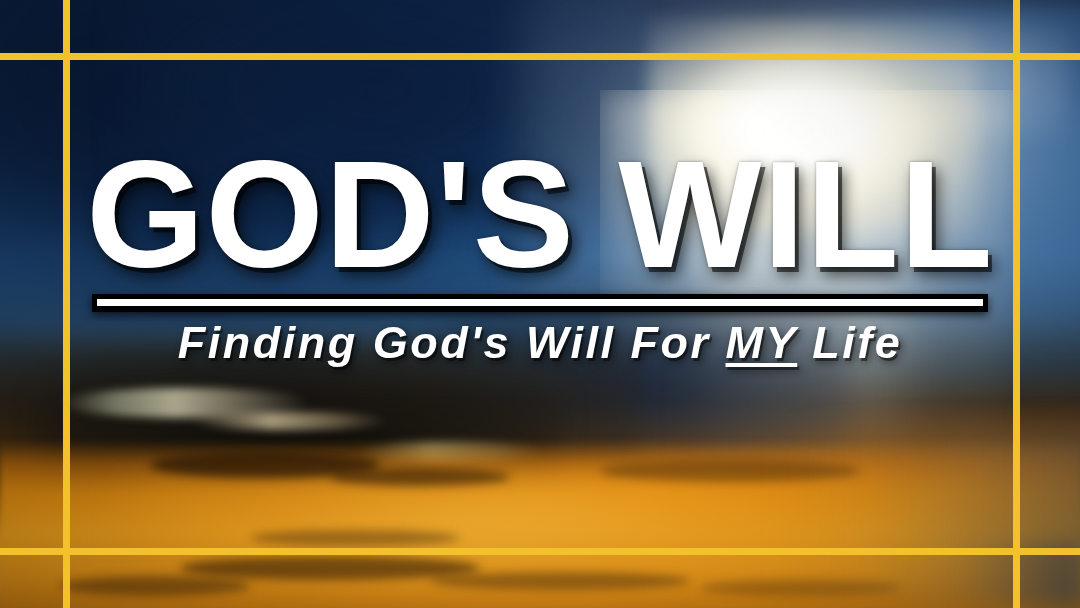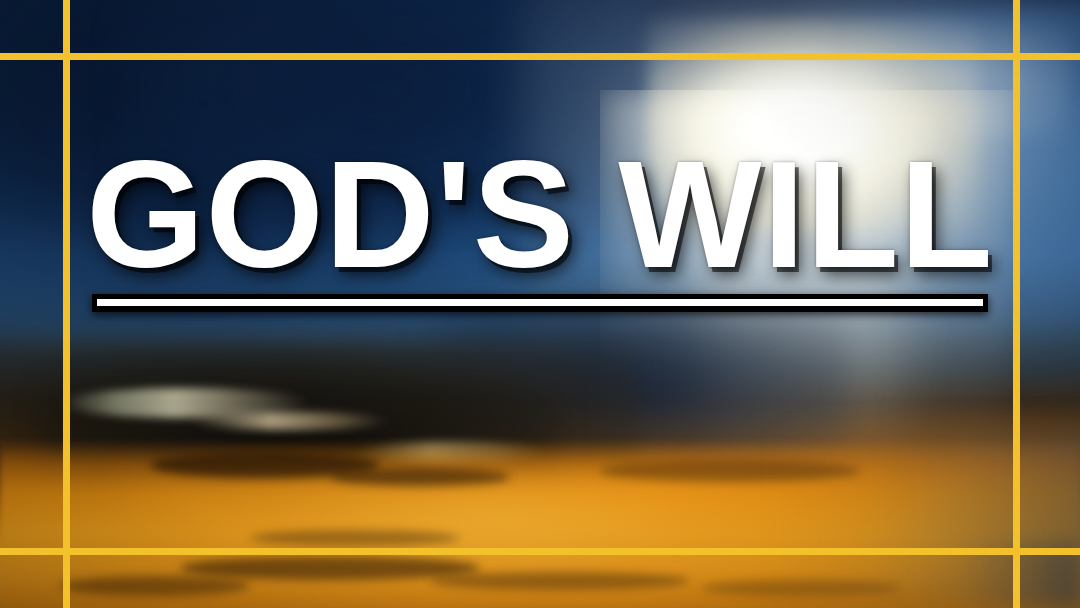--- a/index.html
+++ b/index.html
@@ -396,15 +396,18 @@
   <div class="title-wrap">
     <h1 class="main-title">GOD'S WILL</h1>
   </div>
 
   <div class="divider-wrap">
     <div class="divider-outer">
       <div class="divider-inner"></div>
     </div>
   </div>
 
+  <div class="subtitle-wrap">
+    <p class="subtitle"><span>Finding God's Will For </span><span class="emph">MY</span><span> Life</span></p>
+  </div>
 
 
 </div>
 
 </body></html>

